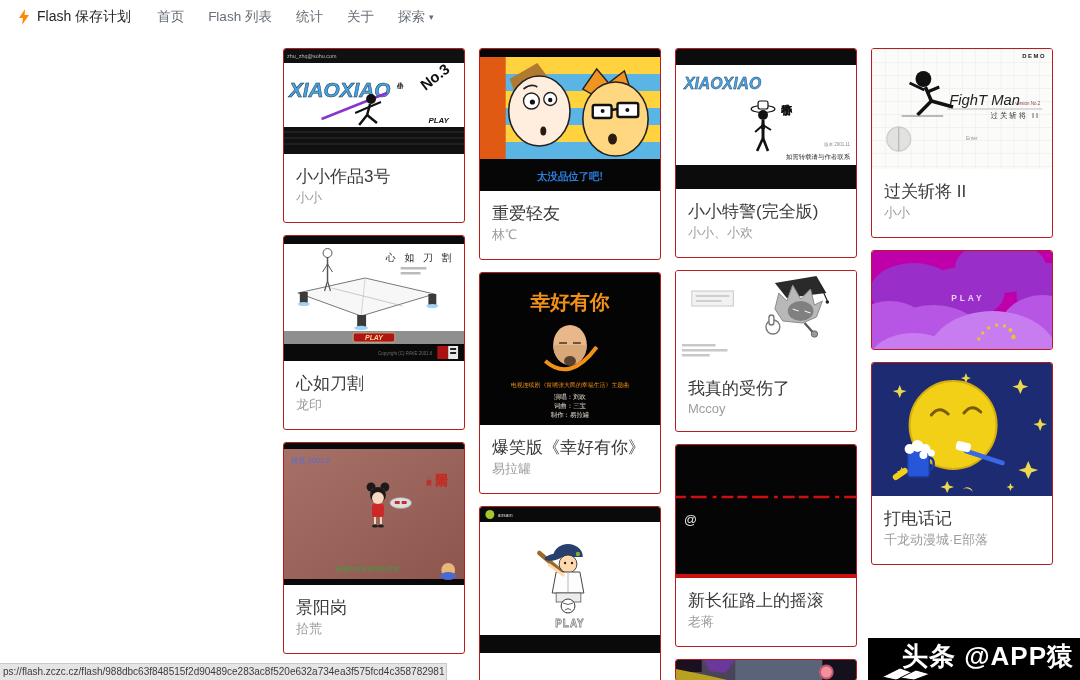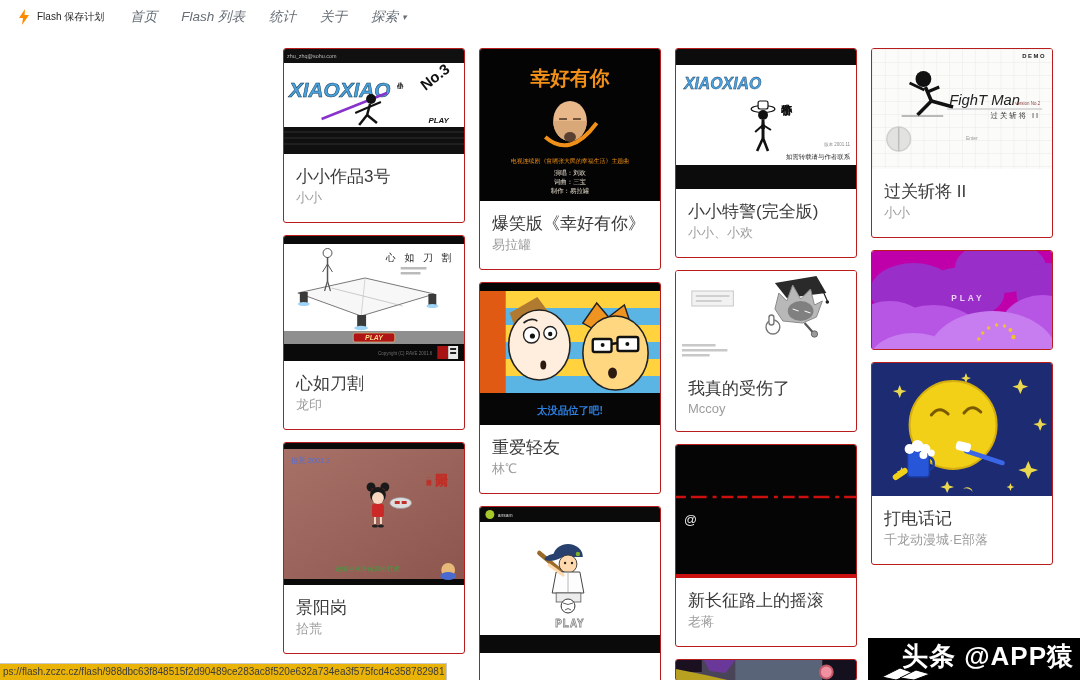--- a/index.html
+++ b/index.html
@@ -1,36 +1,36 @@
 <!DOCTYPE html>
 <html><head>
 <meta charset="utf-8">
 <style>
   html,body{margin:0;padding:0;background:#fff;}
   .page{position:relative;width:1080px;height:680px;background:#ffffff;overflow:hidden;
         font-family:"Liberation Sans",sans-serif;}
   
   .navbar{display:flex;align-items:center;height:34px;padding:0 18px;gap:24px;background:#fff;}
-  .brand{display:flex;align-items:center;gap:7px;font-size:10px;color:#262626;margin-right:2px;cursor:pointer;}
+  .brand{display:flex;align-items:center;gap:7px;font-size:14px;color:#262626;margin-right:2px;cursor:pointer;}
   .bolt{width:12px;height:16px;}
-  .nav-link{font-size:13.5px;color:#666d75;cursor:pointer;display:flex;align-items:center;font-style:italic;}
+  .nav-link{font-size:13.5px;color:#666d75;cursor:pointer;display:flex;align-items:center;}
   .caret{font-size:9px;margin-left:4px;color:#666d75;}
   
   .col{position:absolute;top:48px;width:182px;display:flex;flex-direction:column;gap:12px;}
   #col1{left:283px;} #col2{left:479px;} #col3{left:675px;} #col4{left:871px;}
   .card{background:#fff;border:1px solid #b91c1c;border-radius:3px;overflow:hidden;cursor:pointer;flex:0 0 auto;}
   .thumb{display:block;width:100%;}
   .card-body{padding:12px 12px 15px;}
   .title{font-size:17px;color:#3a3a3a;line-height:1.35;}
   .author{font-size:13px;color:#9d9d9d;}
   svg text{font-family:"Liberation Sans",sans-serif;}
   .vtext{writing-mode:tb;}
   
   .statusbar{position:absolute;left:0;bottom:0;width:447px;height:17px;box-sizing:border-box;
-             background:#eab308;border:1px solid #c9c9c9;border-left:none;border-bottom:none;
+             background:#e5e5e5;border:1px solid #c9c9c9;border-left:none;border-bottom:none;
              font-size:10px;color:#3c3c3c;line-height:15px;padding-left:3px;white-space:nowrap;overflow:hidden;}
   .watermark{position:absolute;right:0;bottom:0;width:212px;height:42px;background:#000;color:#fff;
              font-weight:bold;font-size:26px;display:flex;justify-content:center;align-items:flex-start;
              padding-top:1px;letter-spacing:1px;box-sizing:border-box;padding-left:28px;}
   .books{position:absolute;left:12px;bottom:0;}
 </style>
 </head>
 <body>
 
 <div class="page">
@@ -160,41 +160,20 @@
       <div class="card-body">
         <div class="title">景阳岗</div>
         <div class="author">拾荒</div>
       </div>
     </div>
   </div>
 
   <div class="col" id="col2">
 
     <div class="card">
-      <svg class="thumb" viewBox="0 0 182 152" style="height:152px" preserveAspectRatio="none">
-        <rect width="182" height="152" fill="#040404"></rect>
-        <text x="91" y="36" font-size="20" font-weight="bold" fill="#f09018" text-anchor="middle">幸好有你</text>
-        <ellipse cx="91" cy="72" rx="17" ry="20" fill="#e8b88a"></ellipse>
-        <path d="M74,72 a17,20 0 0 0 34,0 z" fill="#d8a878"></path>
-        <line x1="80" y1="70" x2="88" y2="70" stroke="#4a3220" stroke-width="1.6"></line>
-        <line x1="94" y1="70" x2="102" y2="70" stroke="#4a3220" stroke-width="1.6"></line>
-        <ellipse cx="91" cy="88" rx="6" ry="5" fill="#5a4030"></ellipse>
-        <path d="M66,88 q25,22 52,-14" fill="none" stroke="#f09018" stroke-width="4"></path>
-        <text x="91" y="114" font-size="6" fill="#f09018" text-anchor="middle">电视连续剧《贫嘴张大民的幸福生活》主题曲</text>
-        <text x="91" y="126" font-size="6.5" fill="#e8e0d0" text-anchor="middle">演唱：刘欢</text>
-        <text x="91" y="135" font-size="6.5" fill="#e8e0d0" text-anchor="middle">词曲：三宝</text>
-        <text x="91" y="144" font-size="6.5" fill="#e8e0d0" text-anchor="middle">制作：易拉罐</text>
-      </svg>
-      <div class="card-body">
-        <div class="title">爆笑版《幸好有你》</div>
-        <div class="author">易拉罐</div>
-      </div>
-    </div>
-
-    <div class="card">
       <svg class="thumb" viewBox="0 0 182 142" style="height:142px" preserveAspectRatio="none">
         <rect width="182" height="142" fill="#060606"></rect>
         <g>
           <rect y="8" width="182" height="17" fill="#ffd23e"></rect>
             <rect y="25" width="182" height="17" fill="#5ab4e4"></rect>
           <rect y="42" width="182" height="17" fill="#ffd23e"></rect>
             <rect y="59" width="182" height="17" fill="#5ab4e4"></rect>
           <rect y="76" width="182" height="17" fill="#ffd23e"></rect>
             <rect y="93" width="182" height="17" fill="#5ab4e4"></rect>
         </g>
@@ -214,20 +193,41 @@
         <line x1="133" y1="61" x2="139" y2="60" stroke="#111" stroke-width="2.4"></line>
         <circle cx="124" cy="62" r="2" fill="#111"></circle>
           <circle cx="149" cy="61" r="2" fill="#111"></circle>
         <ellipse cx="134" cy="90" rx="4.5" ry="5.5" fill="#2a1a10"></ellipse>
         <rect y="110" width="182" height="32" fill="#060606"></rect>
         <text x="91" y="131" font-size="10.5" font-weight="bold" fill="#2d7fe0" text-anchor="middle">太没品位了吧!</text>
       </svg>
       <div class="card-body">
         <div class="title">重爱轻友</div>
         <div class="author">林℃</div>
+      </div>
+    </div>
+
+    <div class="card">
+      <svg class="thumb" viewBox="0 0 182 152" style="height:152px" preserveAspectRatio="none">
+        <rect width="182" height="152" fill="#040404"></rect>
+        <text x="91" y="36" font-size="20" font-weight="bold" fill="#f09018" text-anchor="middle">幸好有你</text>
+        <ellipse cx="91" cy="72" rx="17" ry="20" fill="#e8b88a"></ellipse>
+        <path d="M74,72 a17,20 0 0 0 34,0 z" fill="#d8a878"></path>
+        <line x1="80" y1="70" x2="88" y2="70" stroke="#4a3220" stroke-width="1.6"></line>
+        <line x1="94" y1="70" x2="102" y2="70" stroke="#4a3220" stroke-width="1.6"></line>
+        <ellipse cx="91" cy="88" rx="6" ry="5" fill="#5a4030"></ellipse>
+        <path d="M66,88 q25,22 52,-14" fill="none" stroke="#f09018" stroke-width="4"></path>
+        <text x="91" y="114" font-size="6" fill="#f09018" text-anchor="middle">电视连续剧《贫嘴张大民的幸福生活》主题曲</text>
+        <text x="91" y="126" font-size="6.5" fill="#e8e0d0" text-anchor="middle">演唱：刘欢</text>
+        <text x="91" y="135" font-size="6.5" fill="#e8e0d0" text-anchor="middle">词曲：三宝</text>
+        <text x="91" y="144" font-size="6.5" fill="#e8e0d0" text-anchor="middle">制作：易拉罐</text>
+      </svg>
+      <div class="card-body">
+        <div class="title">爆笑版《幸好有你》</div>
+        <div class="author">易拉罐</div>
       </div>
     </div>
 
     <div class="card">
       <svg class="thumb" viewBox="0 0 182 157" style="height:157px" preserveAspectRatio="none">
         <rect width="182" height="157" fill="#ffffff"></rect>
         <rect width="182" height="15" fill="#0a0a0a"></rect>
         <circle cx="10" cy="7.5" r="4.5" fill="#a6c82a"></circle>
         <text x="18" y="10" font-size="5" fill="#ddd">ansam</text>
         <line x1="60" y1="46" x2="84" y2="66" stroke="#9a6a28" stroke-width="4.5" stroke-linecap="round"></line>

